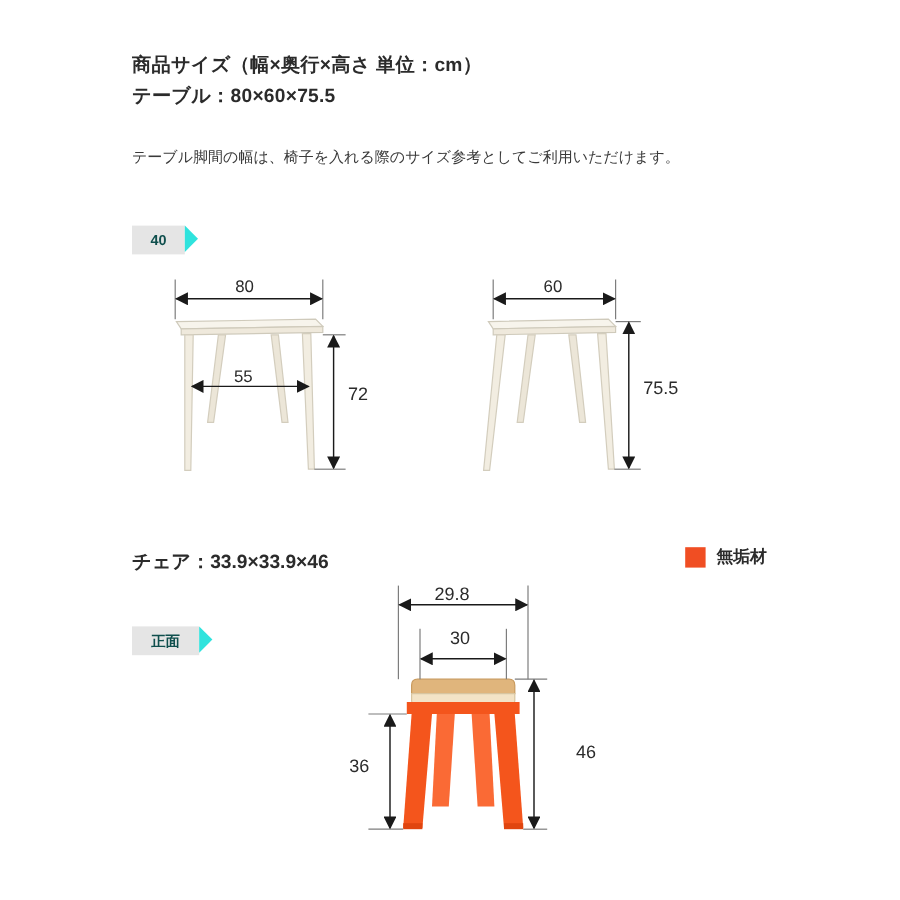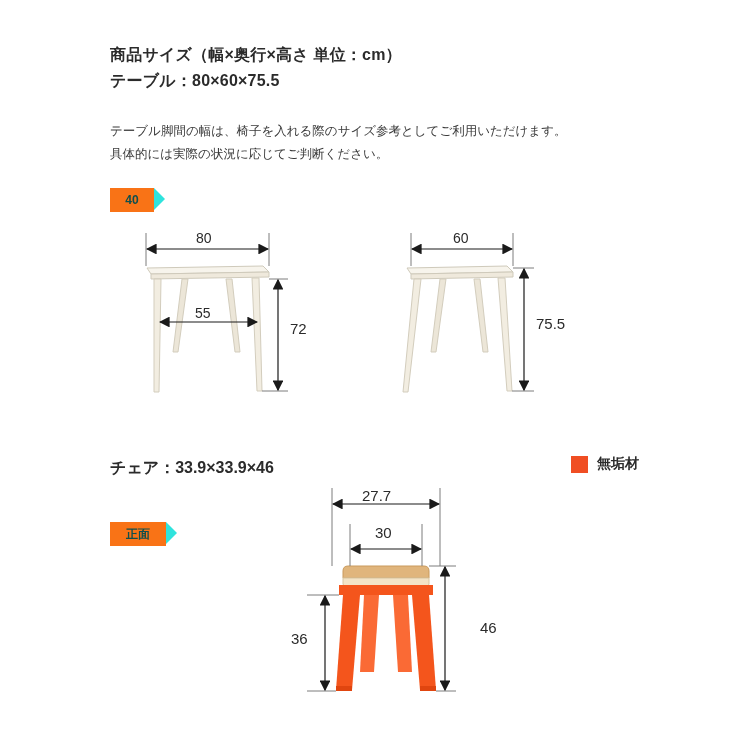--- a/index.html
+++ b/index.html
@@ -22,21 +22,21 @@
   .title .l2{display:block;}
   .note{
     position:absolute;left:110px;top:120px;
     font-size:12.5px;color:#3a3a3a;line-height:23px;
   }
   .note .l2{display:block;}
 
   
   .tag{
     position:absolute;height:22px;
-    background:#f97316;color:#0f4f4d;
+    background:#e5e5e5;color:#0f4f4d;
     font-size:12px;font-weight:bold;
     display:flex;align-items:center;
     padding:12px 10px;box-sizing:border-box;
   }
   .tag:after{
     content:"";position:absolute;right:-11px;top:0;
     border-top:11px solid transparent;
     border-bottom:11px solid transparent;
     border-left:11px solid #2fe3dd;
   }
@@ -65,21 +65,20 @@
 
 <div class="page">
 
   <div class="title">
     <span>商品サイズ（幅×奥行×高さ 単位：cm）</span>
     <span class="l2">テーブル：80×60×75.5</span>
   </div>
 
   <div class="note">
     <span>テーブル脚間の幅は、椅子を入れる際のサイズ参考としてご利用いただけます。</span>
-    <span class="l2">具体的には実際の状況に応じてご判断ください。</span>
   </div>
 
   <div class="tag" id="tag-40">
     <span>40</span>
   </div>
 
   <div class="chair-head">チェア：33.9×33.9×46</div>
 
   <div class="tag" id="tag-front">
     <span>正面</span>
@@ -190,18 +189,18 @@
     </g>
   </svg>
 
   <div class="dim" style="left:196px;top:230px;">80</div>
   <div class="dim" style="left:195px;top:305px;">55</div>
   <div class="dim" style="left:290px;top:320px;font-size:15px;">72</div>
 
   <div class="dim" style="left:453px;top:230px;">60</div>
   <div class="dim" style="left:536px;top:315px;font-size:15px;">75.5</div>
 
-  <div class="dim" style="left:362px;top:487px;font-size:15px;">27.7</div>
+  <div class="dim" style="left:362px;top:487px;font-size:15px;">29.8</div>
   <div class="dim" style="left:375px;top:524px;font-size:15px;text-align:center;">30</div>
   <div class="dim" style="left:291px;top:630px;font-size:15px;">36</div>
   <div class="dim" style="left:456px;top:619px;font-size:15px;margin-left:24px;">46</div>
 
 </div>
 
 </body></html>

